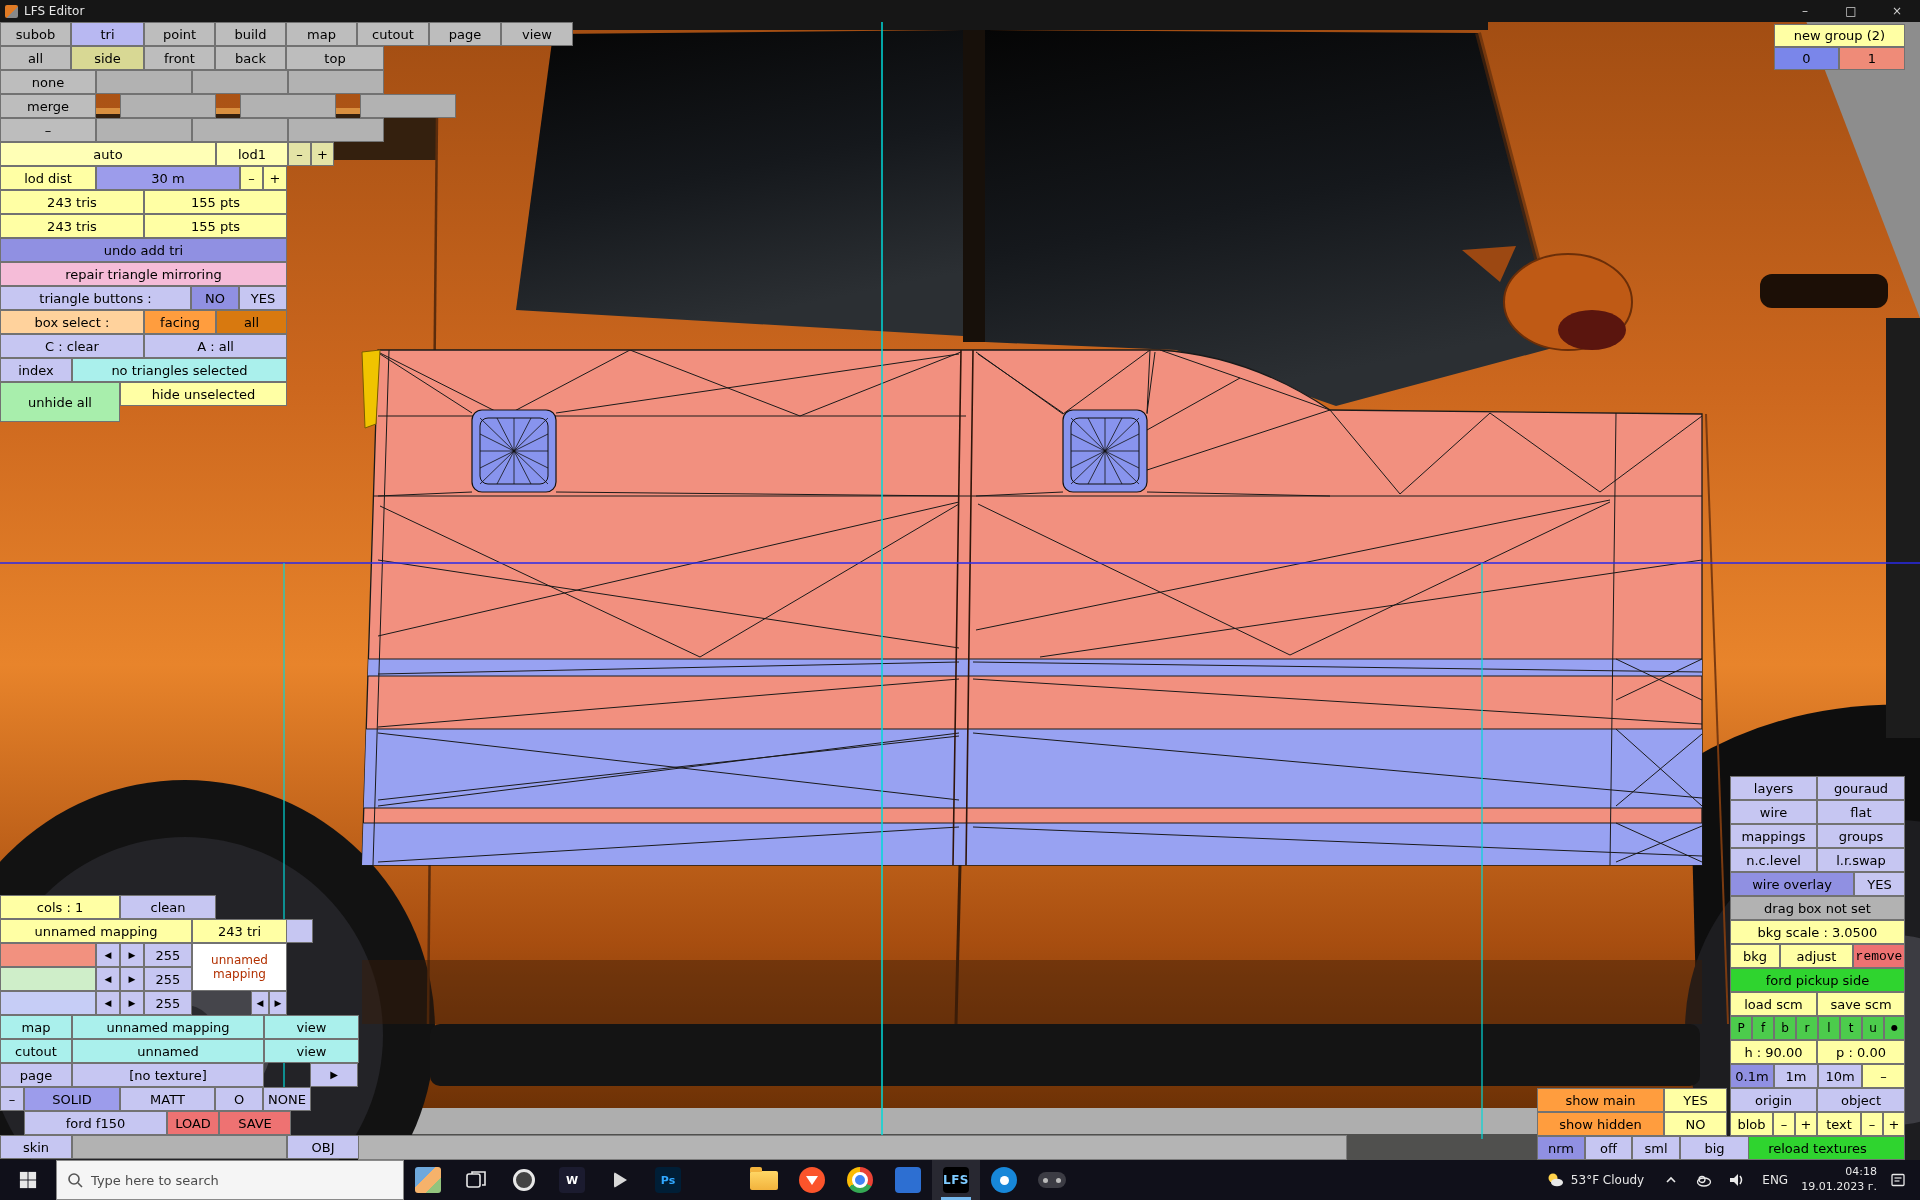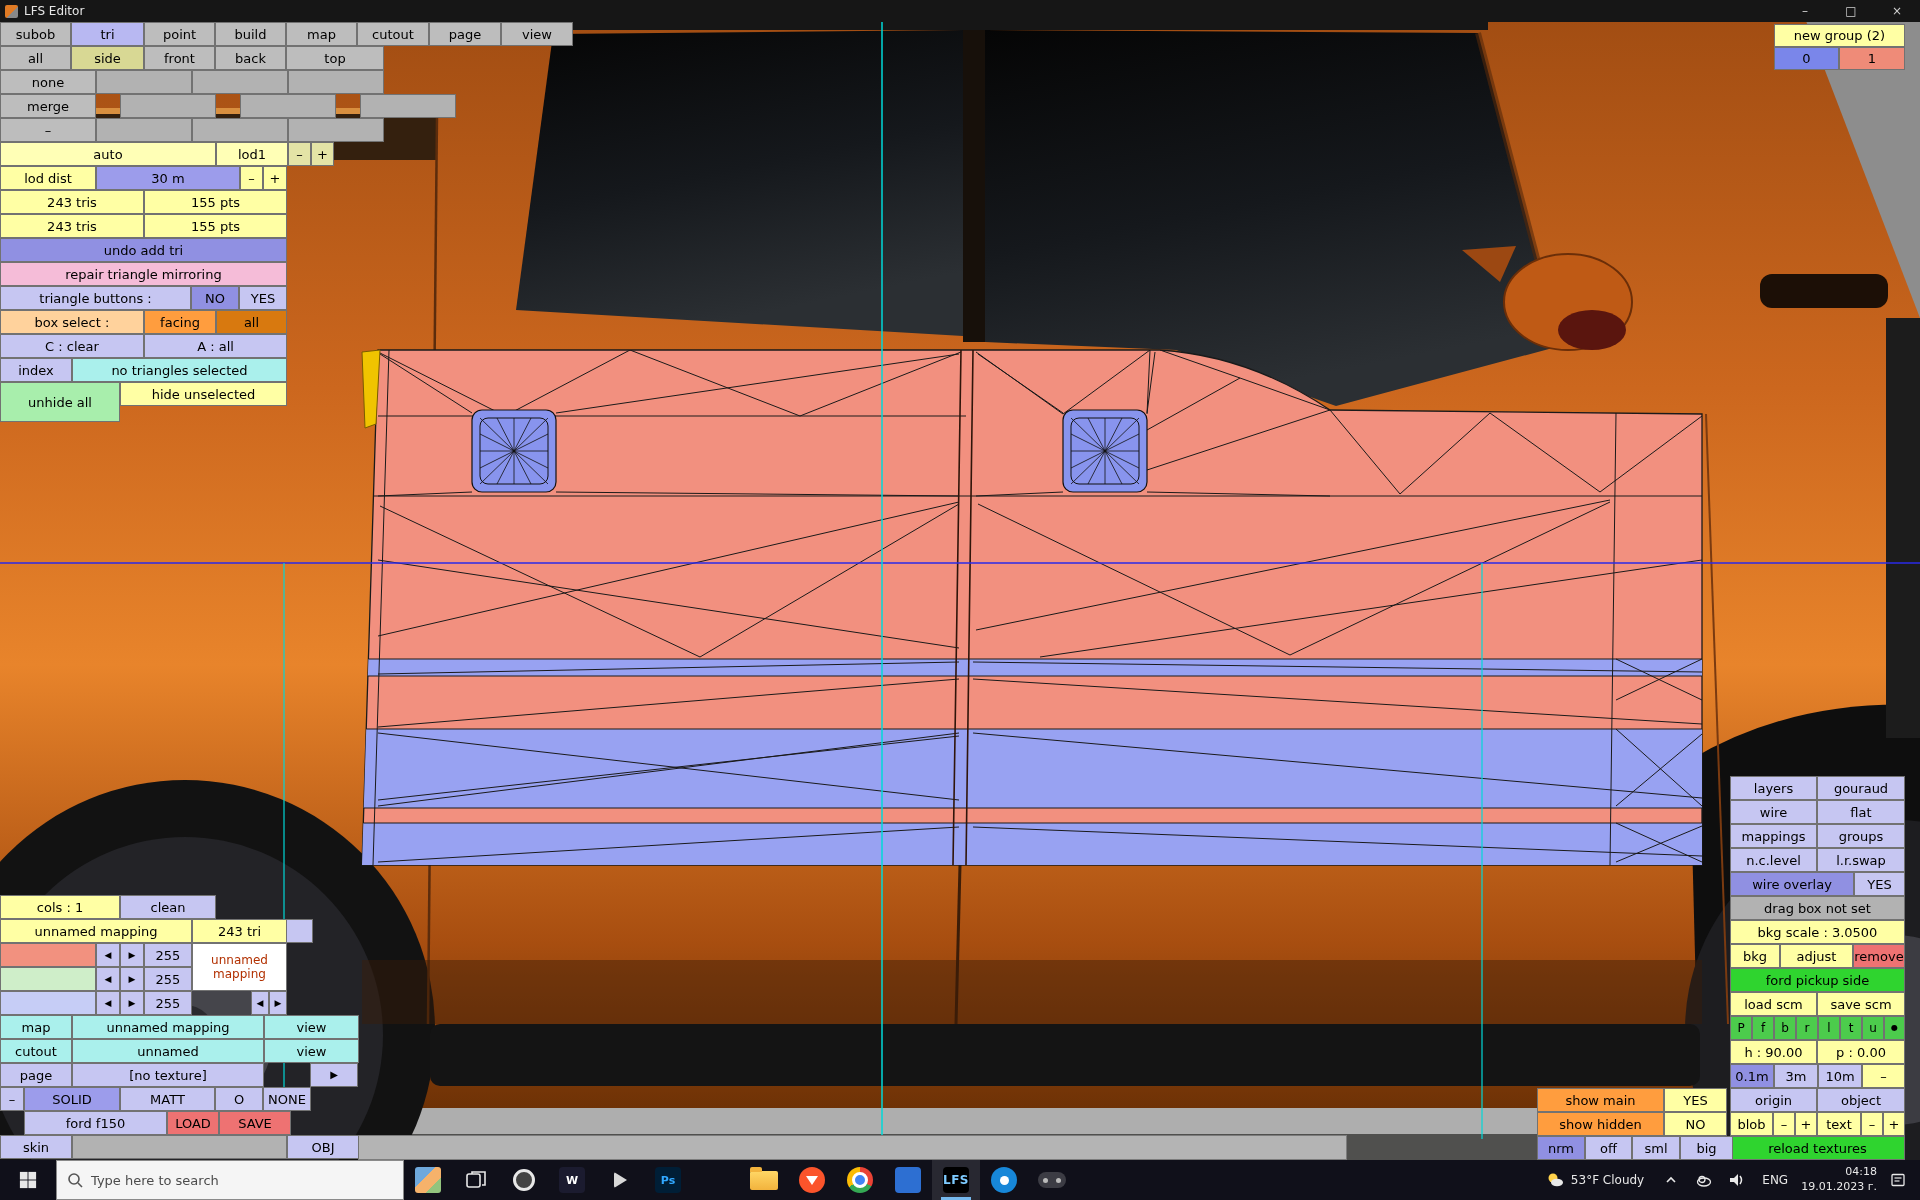--- a/index.html
+++ b/index.html
@@ -295,21 +295,21 @@
         </div>
         <div class="prow" style="top: 120px; height: 24px;">
           <div class="cell" style="width: 175px; height: 24px; background: rgb(178, 178, 178);">drag box not set</div>
         </div>
         <div class="prow" style="top: 144px; height: 24px;">
           <div class="cell" style="width: 175px; height: 24px; background: rgb(255, 255, 164);">bkg scale : 3.0500</div>
         </div>
         <div class="prow" style="top: 168px; height: 24px;">
           <div class="cell" style="width: 50px; height: 24px; background: rgb(255, 255, 164);">bkg</div>
           <div class="cell" style="width: 73px; height: 24px; background: rgb(255, 255, 164);">adjust</div>
-          <div class="cell" style="width: 52px; height: 24px; background: rgb(238, 114, 114);">remove</div>
+          <div class="cell" style="width: 52px; height: 24px; background: rgb(238, 114, 114); font-family: Liberation Mono, monospace;">remove</div>
         </div>
         <div class="prow" style="top: 192px; height: 24px;">
           <div class="cell" style="width: 175px; height: 24px; background: rgb(47, 212, 47);">ford pickup side</div>
         </div>
         <div class="prow" style="top: 216px; height: 24px;">
           <div class="cell" style="width: 87px; height: 24px; background: rgb(255, 255, 164);">load scm</div>
           <div class="cell" style="width: 88px; height: 24px; background: rgb(255, 255, 164);">save scm</div>
         </div>
         <div class="prow" style="top: 240px; height: 24px;">
           <div class="cell" style="width: 22px; height: 24px; background: rgb(76, 204, 76); font-size: 12px;">P</div>
@@ -320,21 +320,21 @@
           <div class="cell" style="width: 22px; height: 24px; background: rgb(76, 204, 76); font-size: 12px;">t</div>
           <div class="cell" style="width: 22px; height: 24px; background: rgb(76, 204, 76); font-size: 12px;">u</div>
           <div class="cell" style="width: 21px; height: 24px; background: rgb(76, 204, 76); font-size: 8px;">●</div>
         </div>
         <div class="prow" style="top: 264px; height: 24px;">
           <div class="cell" style="width: 87px; height: 24px; background: rgb(255, 255, 164);">h : 90.00</div>
           <div class="cell" style="width: 88px; height: 24px; background: rgb(255, 255, 164);">p : 0.00</div>
         </div>
         <div class="prow" style="top: 288px; height: 24px;">
           <div class="cell" style="width: 44px; height: 24px; background: rgb(144, 144, 226);">0.1m</div>
-          <div class="cell" style="width: 44px; height: 24px; background: rgb(198, 198, 242);">3m</div>
+          <div class="cell" style="width: 44px; height: 24px; background: rgb(198, 198, 242);">1m</div>
           <div class="cell" style="width: 44px; height: 24px; background: rgb(198, 198, 242);">10m</div>
           <div class="cell" style="width: 43px; height: 24px; background: rgb(255, 255, 164);">–</div>
         </div>
         <div class="prow" style="top: 312px; height: 24px; justify-content: flex-end;">
           <div class="cell" style="width: 87px; height: 24px; background: rgb(198, 198, 242);">origin</div>
           <div class="cell" style="width: 88px; height: 24px; background: rgb(198, 198, 242);">object</div>
         </div>
         <div class="prow" style="top: 336px; height: 24px;">
           <div class="cell" style="width: 43px; height: 24px; background: rgb(255, 255, 164);">blob</div>
           <div class="cell" style="width: 22px; height: 24px; background: rgb(255, 255, 164);">–</div>
@@ -353,21 +353,21 @@
           <div class="cell" style="width: 63px; height: 24px; background: rgb(255, 255, 164);">YES</div>
         </div>
         <div class="prow" style="top: 24px; height: 24px;">
           <div class="cell" style="width: 127px; height: 24px; background: rgb(255, 157, 62);">show hidden</div>
           <div class="cell" style="width: 63px; height: 24px; background: rgb(255, 255, 164);">NO</div>
         </div>
         <div class="prow" style="top: 48px; height: 24px;">
           <div class="cell" style="width: 48px; height: 24px; background: rgb(144, 144, 226);">nrm</div>
           <div class="cell" style="width: 47px; height: 24px; background: rgb(198, 198, 242);">off</div>
           <div class="cell" style="width: 48px; height: 24px; background: rgb(198, 198, 242);">sml</div>
-          <div class="cell" style="width: 53px; height: 24px; background: rgb(198, 198, 242);">big</div>
+          <div class="cell" style="width: 69px; height: 24px; background: rgb(198, 198, 242);">big</div>
         </div>
       </div>
       <div class="panel" style="left: 0px; top: 895px;">
         <div class="prow" style="top: 0px; height: 24px;">
           <div class="cell" style="width: 120px; height: 24px; background: rgb(255, 255, 164);">cols : 1</div>
           <div class="cell" style="width: 96px; height: 24px; background: rgb(198, 198, 242);">clean</div>
           <div class="cell" style="width: 97px; height: 24px; background: rgb(198, 198, 242); margin-top: 24px;">dup</div>
         </div>
         <div class="prow" style="top: 24px; height: 24px;">
           <div class="cell" style="width: 192px; height: 24px; background: rgb(255, 255, 164);">unnamed mapping</div>

